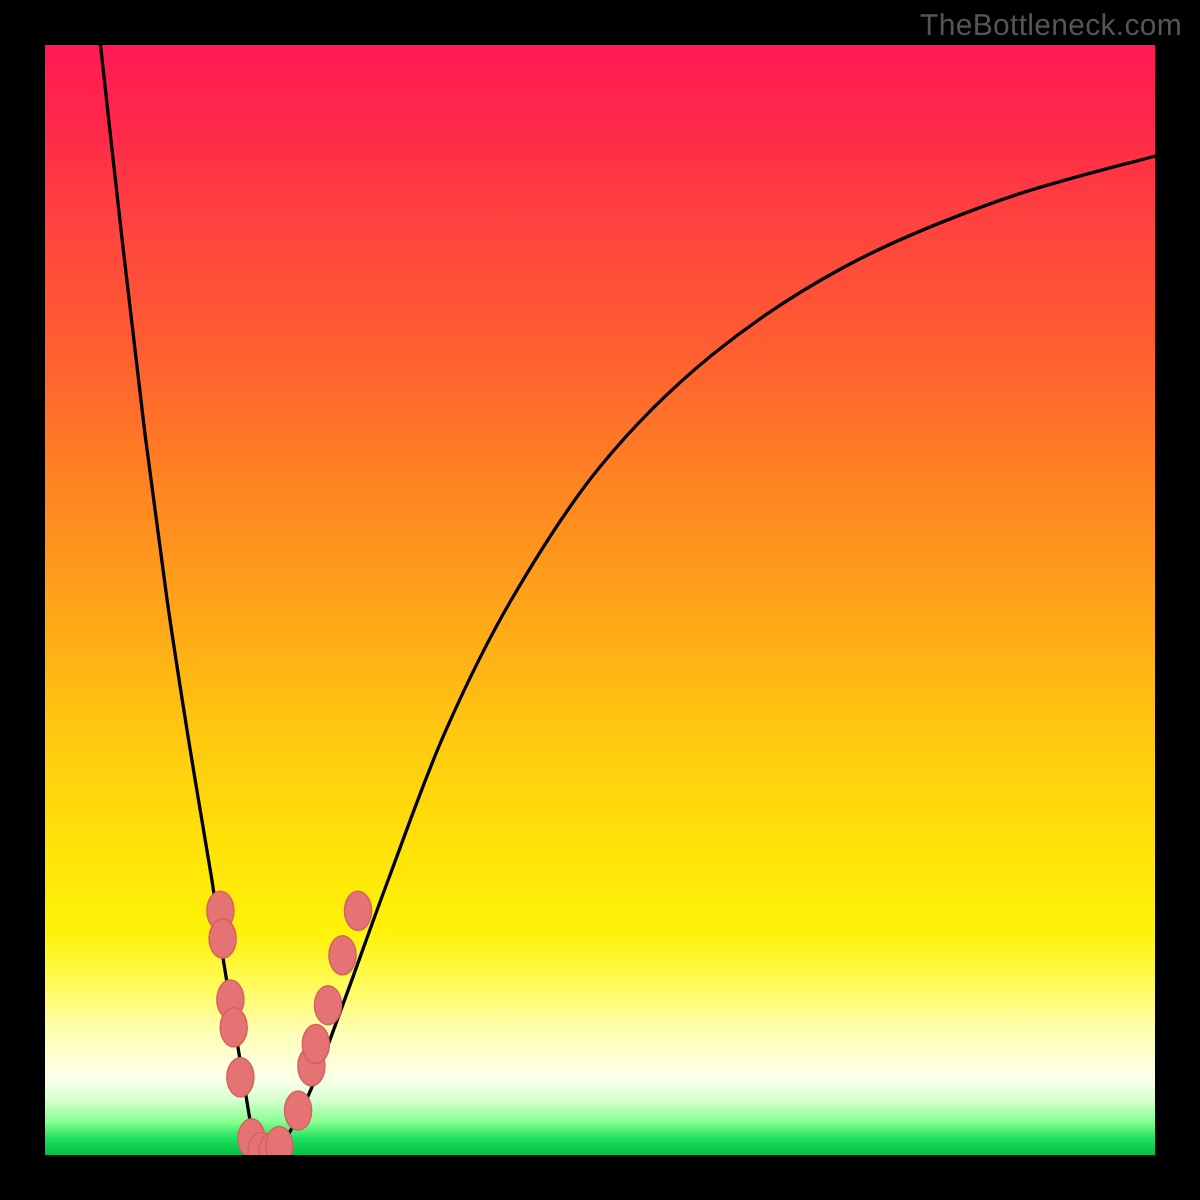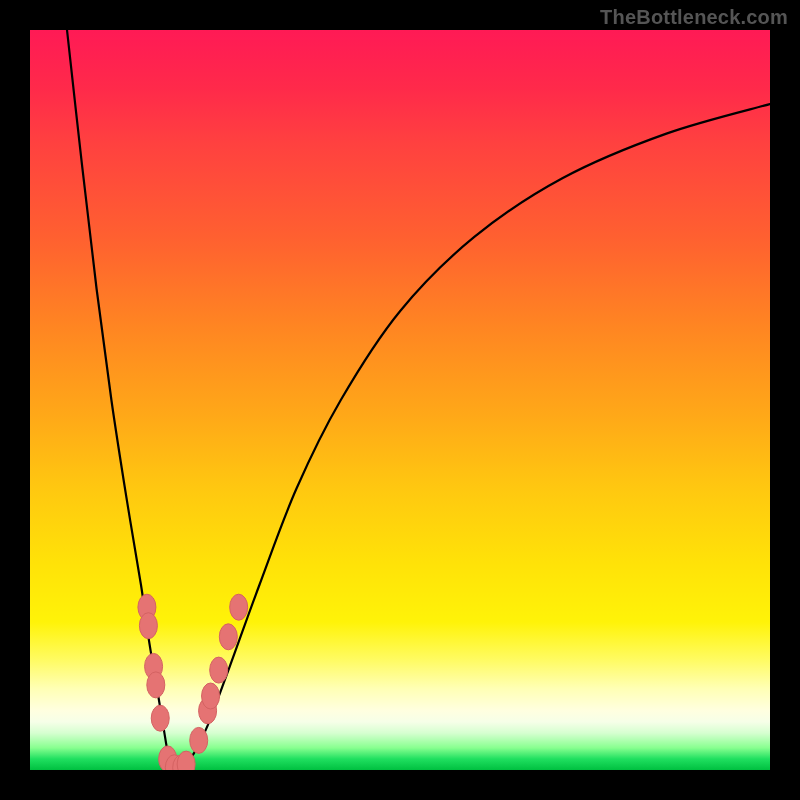--- a/index.html
+++ b/index.html
@@ -49,21 +49,21 @@
       #88ff90 97%,
       #20e060 98.5%,
       #00c040 100%
     );
   }
   .watermark {
     position: absolute;
     top: 6px;
     right: 12px;
     font-size: 20px;
-    font-weight: 700;
+    font-weight: 400;
     color: #555;
     letter-spacing: 0.2px;
   }
   svg.curve {
     position: absolute;
     inset: 0;
   }
 </style>
 </head>
 <body>

